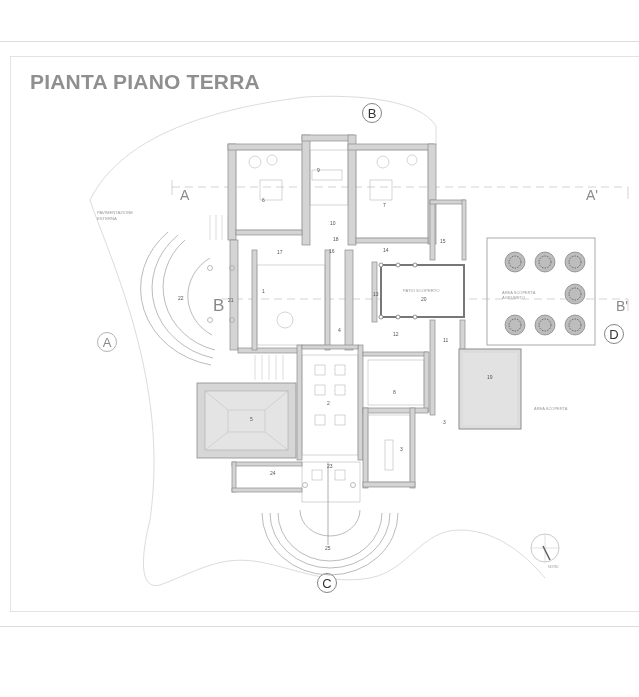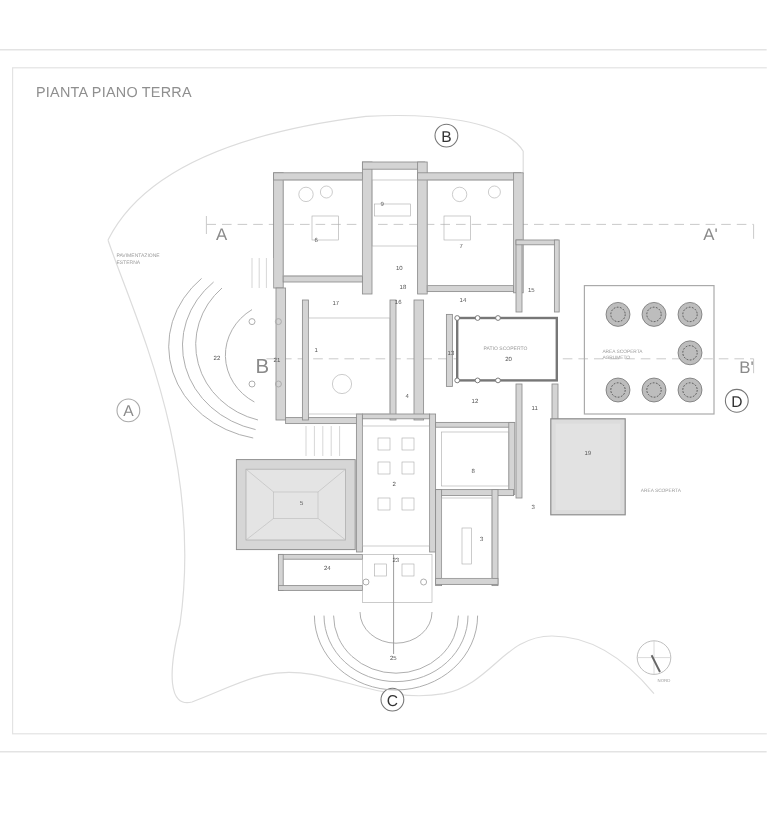--- a/index.html
+++ b/index.html
@@ -1,20 +1,20 @@
 <!DOCTYPE html>
 <html><head>
 <meta charset="utf-8">
 <style>
   html, body { margin:0; padding:0; background:#ffffff; }
   body { width:639px; height:697px; position:relative; overflow:hidden; font-family:"Liberation Sans", sans-serif; }
   .frame-outer-top { position:absolute; left:0; top:41px; width:639px; height:1px; background:#dcdcdc; }
   .frame-outer-bot { position:absolute; left:0; top:626px; width:639px; height:1px; background:#dcdcdc; }
   .sheet { position:absolute; left:10px; top:56px; width:640px; height:556px; border:1px solid #e3e3e3; box-sizing:border-box; }
-  .title { position:absolute; left:30px; top:70px; font-size:12px; color:#8f8f8f; letter-spacing:0.2px; }
+  .title { position:absolute; left:30px; top:70px; font-size:21px; color:#8f8f8f; letter-spacing:0.2px;font-weight:bold; }
   svg.plan { position:absolute; left:0; top:0; width:639px; height:697px; }
   .lbl { font-family:"Liberation Sans", sans-serif; fill:#555; }
   .sec { font-family:"Liberation Sans", sans-serif; fill:#8a8a8a; font-size:14px; }
   .tiny { font-family:"Liberation Sans", sans-serif; fill:#9a9a9a; font-size:3.6px; }
 </style>
 </head>
 <body>
 
 <div class="frame-outer-top"></div>
 <div class="frame-outer-bot"></div>

